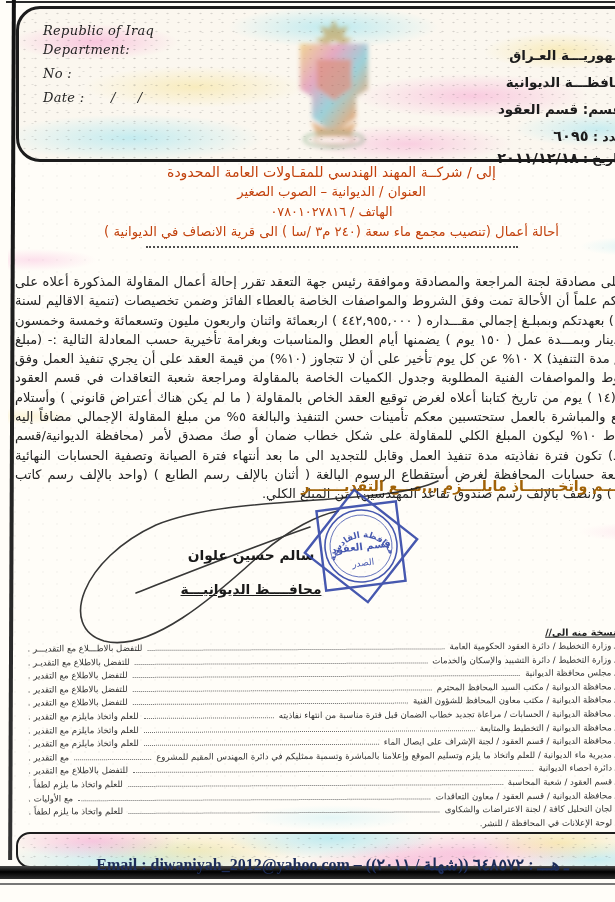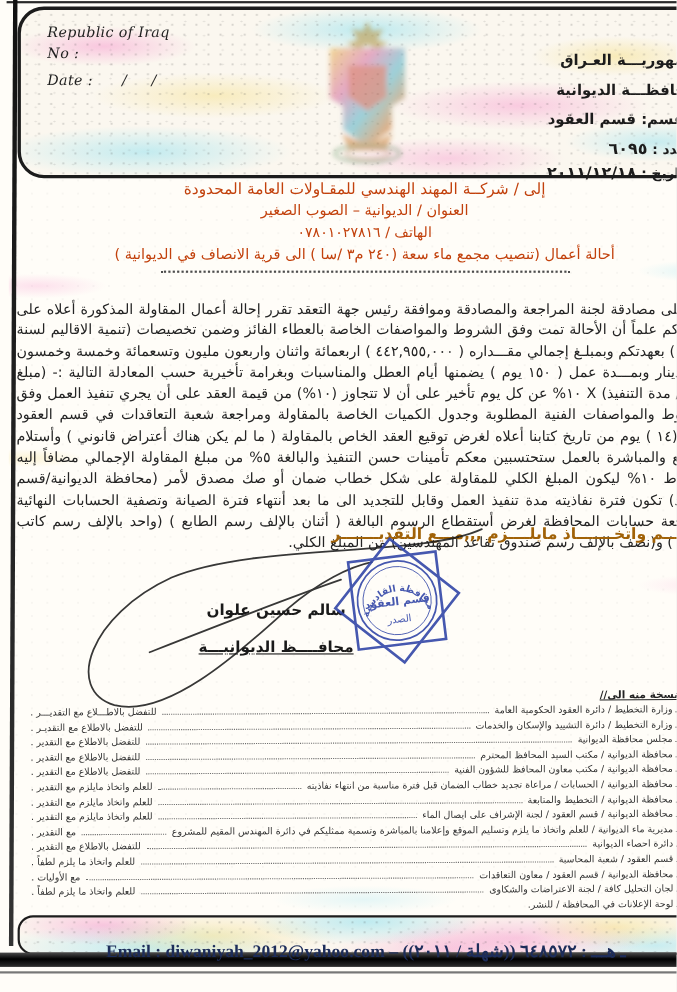--- a/index.html
+++ b/index.html
@@ -84,20 +84,21 @@
 </head>
 <body>
 
 <div class="page">
 
   <div class="body-wash"></div>
 
   <div class="header-box noise">
     <div class="hdr-en" style="position:absolute;z-index:2;">
       <div class="gap">Republic of Iraq</div>
+      <div>Department:</div>
       <div>No :</div>
       <div>Date :      /     /</div>
     </div>
 
     <div class="emblem" style="z-index:1;">
       <svg width="110" height="138" viewBox="0 0 100 125">
         <defs>
           <linearGradient id="rg" x1="0" y1="0" x2="1" y2="1">
             <stop offset="0" stop-color="#e7b84a"></stop>
               <stop offset=".3" stop-color="#d46a9e"></stop>

